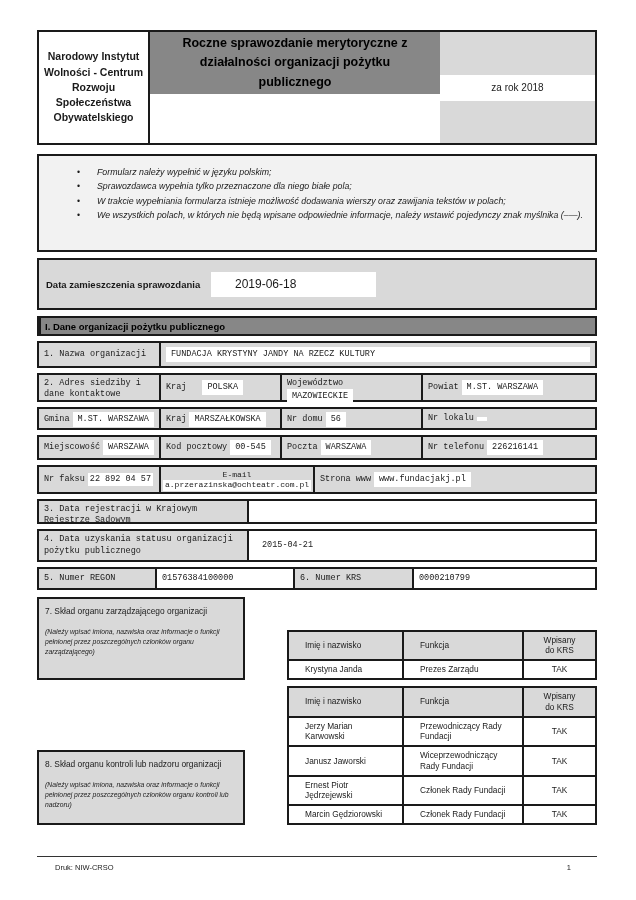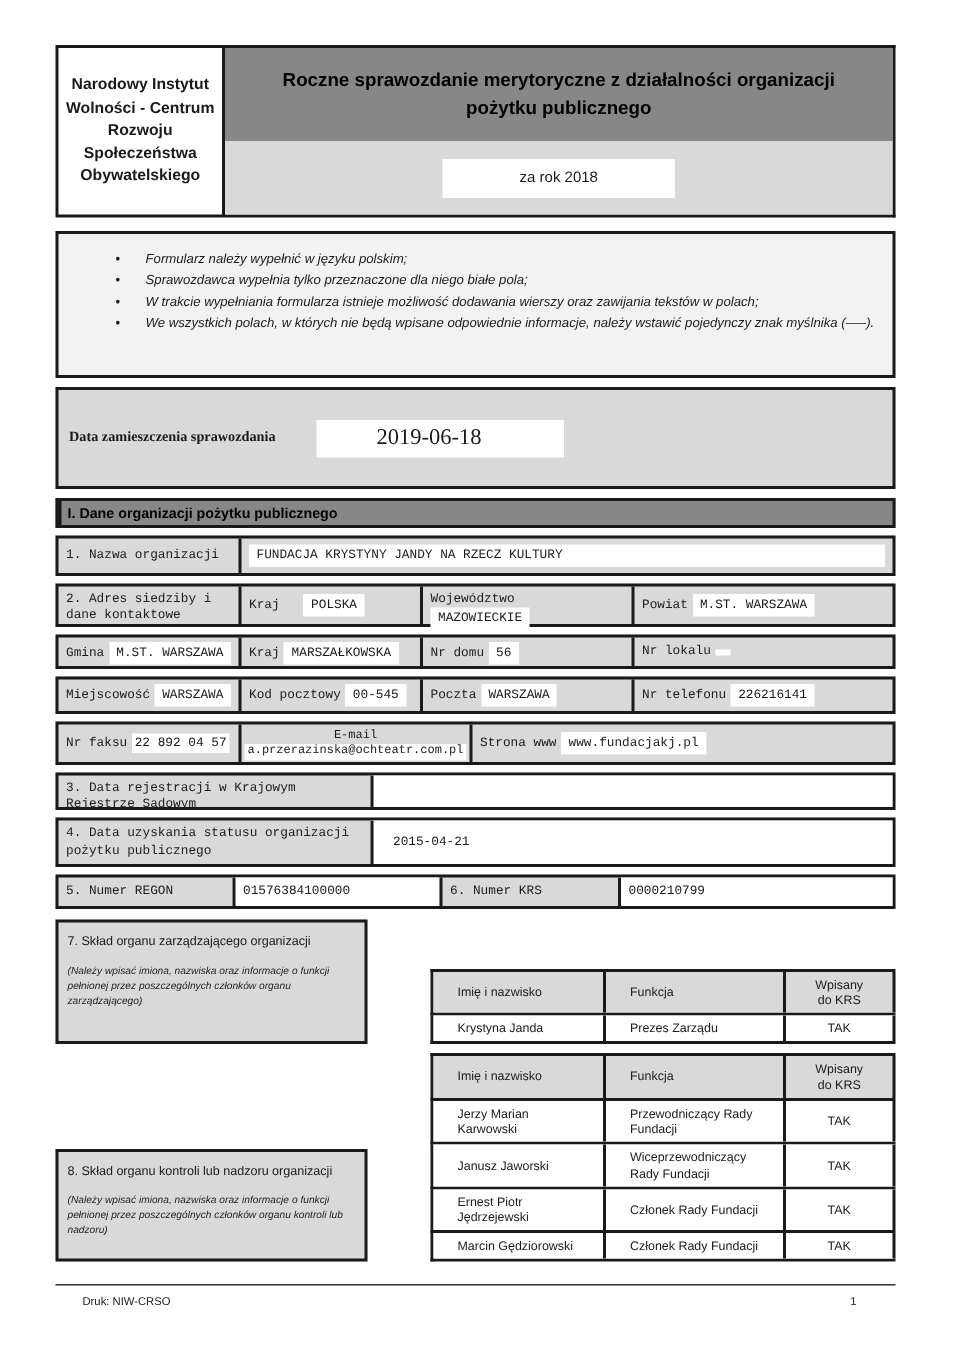--- a/index.html
+++ b/index.html
@@ -7,21 +7,21 @@
   .page { position: relative; width: 636px; height: 900px; background: #fff; overflow: hidden; }
   .content { position: absolute; left: 37px; top: 30px; width: 560px; }
 
   
   .header { display: flex; height: 115px; }
   .inst {
     width: 113px; border: 2px solid #1a1a1a; background: #fff;
     display: flex; align-items: center; justify-content: center; text-align: center;
     font-weight: bold; font-size: 10.5px; line-height: 1.45; padding: 4px 5px;
   }
-  .hright { flex: 1; border: 2px solid #1a1a1a; border-left: none; display: flex; flex-direction: column; }
+  .hright { flex: 1; border: 2px solid #1a1a1a; border-left: none; display: flex; }
   .titlebar {
     height: 62px; background: #878787; color: #000;
     display: flex; align-items: center; justify-content: center; text-align: center;
     font-weight: bold; font-size: 12.5px; line-height: 1.55; padding: 0 28px;
   }
   .yearbar { flex: 1; background: #d9d9d9; display: flex; align-items: center; justify-content: center; }
   .yearbox {
     width: 155px; height: 26px; background: #fff; font-size: 10px;
     display: flex; align-items: center; justify-content: center;
   }
@@ -33,25 +33,25 @@
   }
   .instructions ul { list-style: none; }
   .instructions li {
     position: relative; padding-left: 40px; font-style: italic; font-size: 8.8px;
     line-height: 1.62; color: #1a1a1a;
   }
   .instructions li::before { content: "\2022"; position: absolute; left: 20px; font-style: normal; }
 
   
   .daterow {
-    margin-top: 6px; height: 68px; border: 2px solid #1a1a1a; background: #d9d9d9;
-    display: flex; align-items: center; font-family: Liberation Serif, serif;
+    margin-top: 6px; height: 52px; border: 2px solid #1a1a1a; background: #d9d9d9;
+    display: flex; align-items: center;
   }
   .dlabel { font-weight: bold; font-size: 9.5px; padding-left: 7px; width: 172px; }
-  .dval { width: 165px; height: 25px; background: #fff; font-size: 15px; display: flex; align-items: center; padding-left: 40px; }
+  .dval { width: 165px; height: 25px; background: #fff; font-size: 12px; display: flex; align-items: center; padding-left: 24px; }
 
   
   .secbar {
     margin-top: 6px; height: 20px; border: 2px solid #1a1a1a; background: #878787;
     font-weight: bold; font-size: 9.5px; color: #000; padding: 3px 0 0 4px;
   }
   .thickL { border-left-width: 4px; }
 
   
   .frow { display: flex; margin-top: 5px; border: 2px solid #1a1a1a; background: #d9d9d9; }

